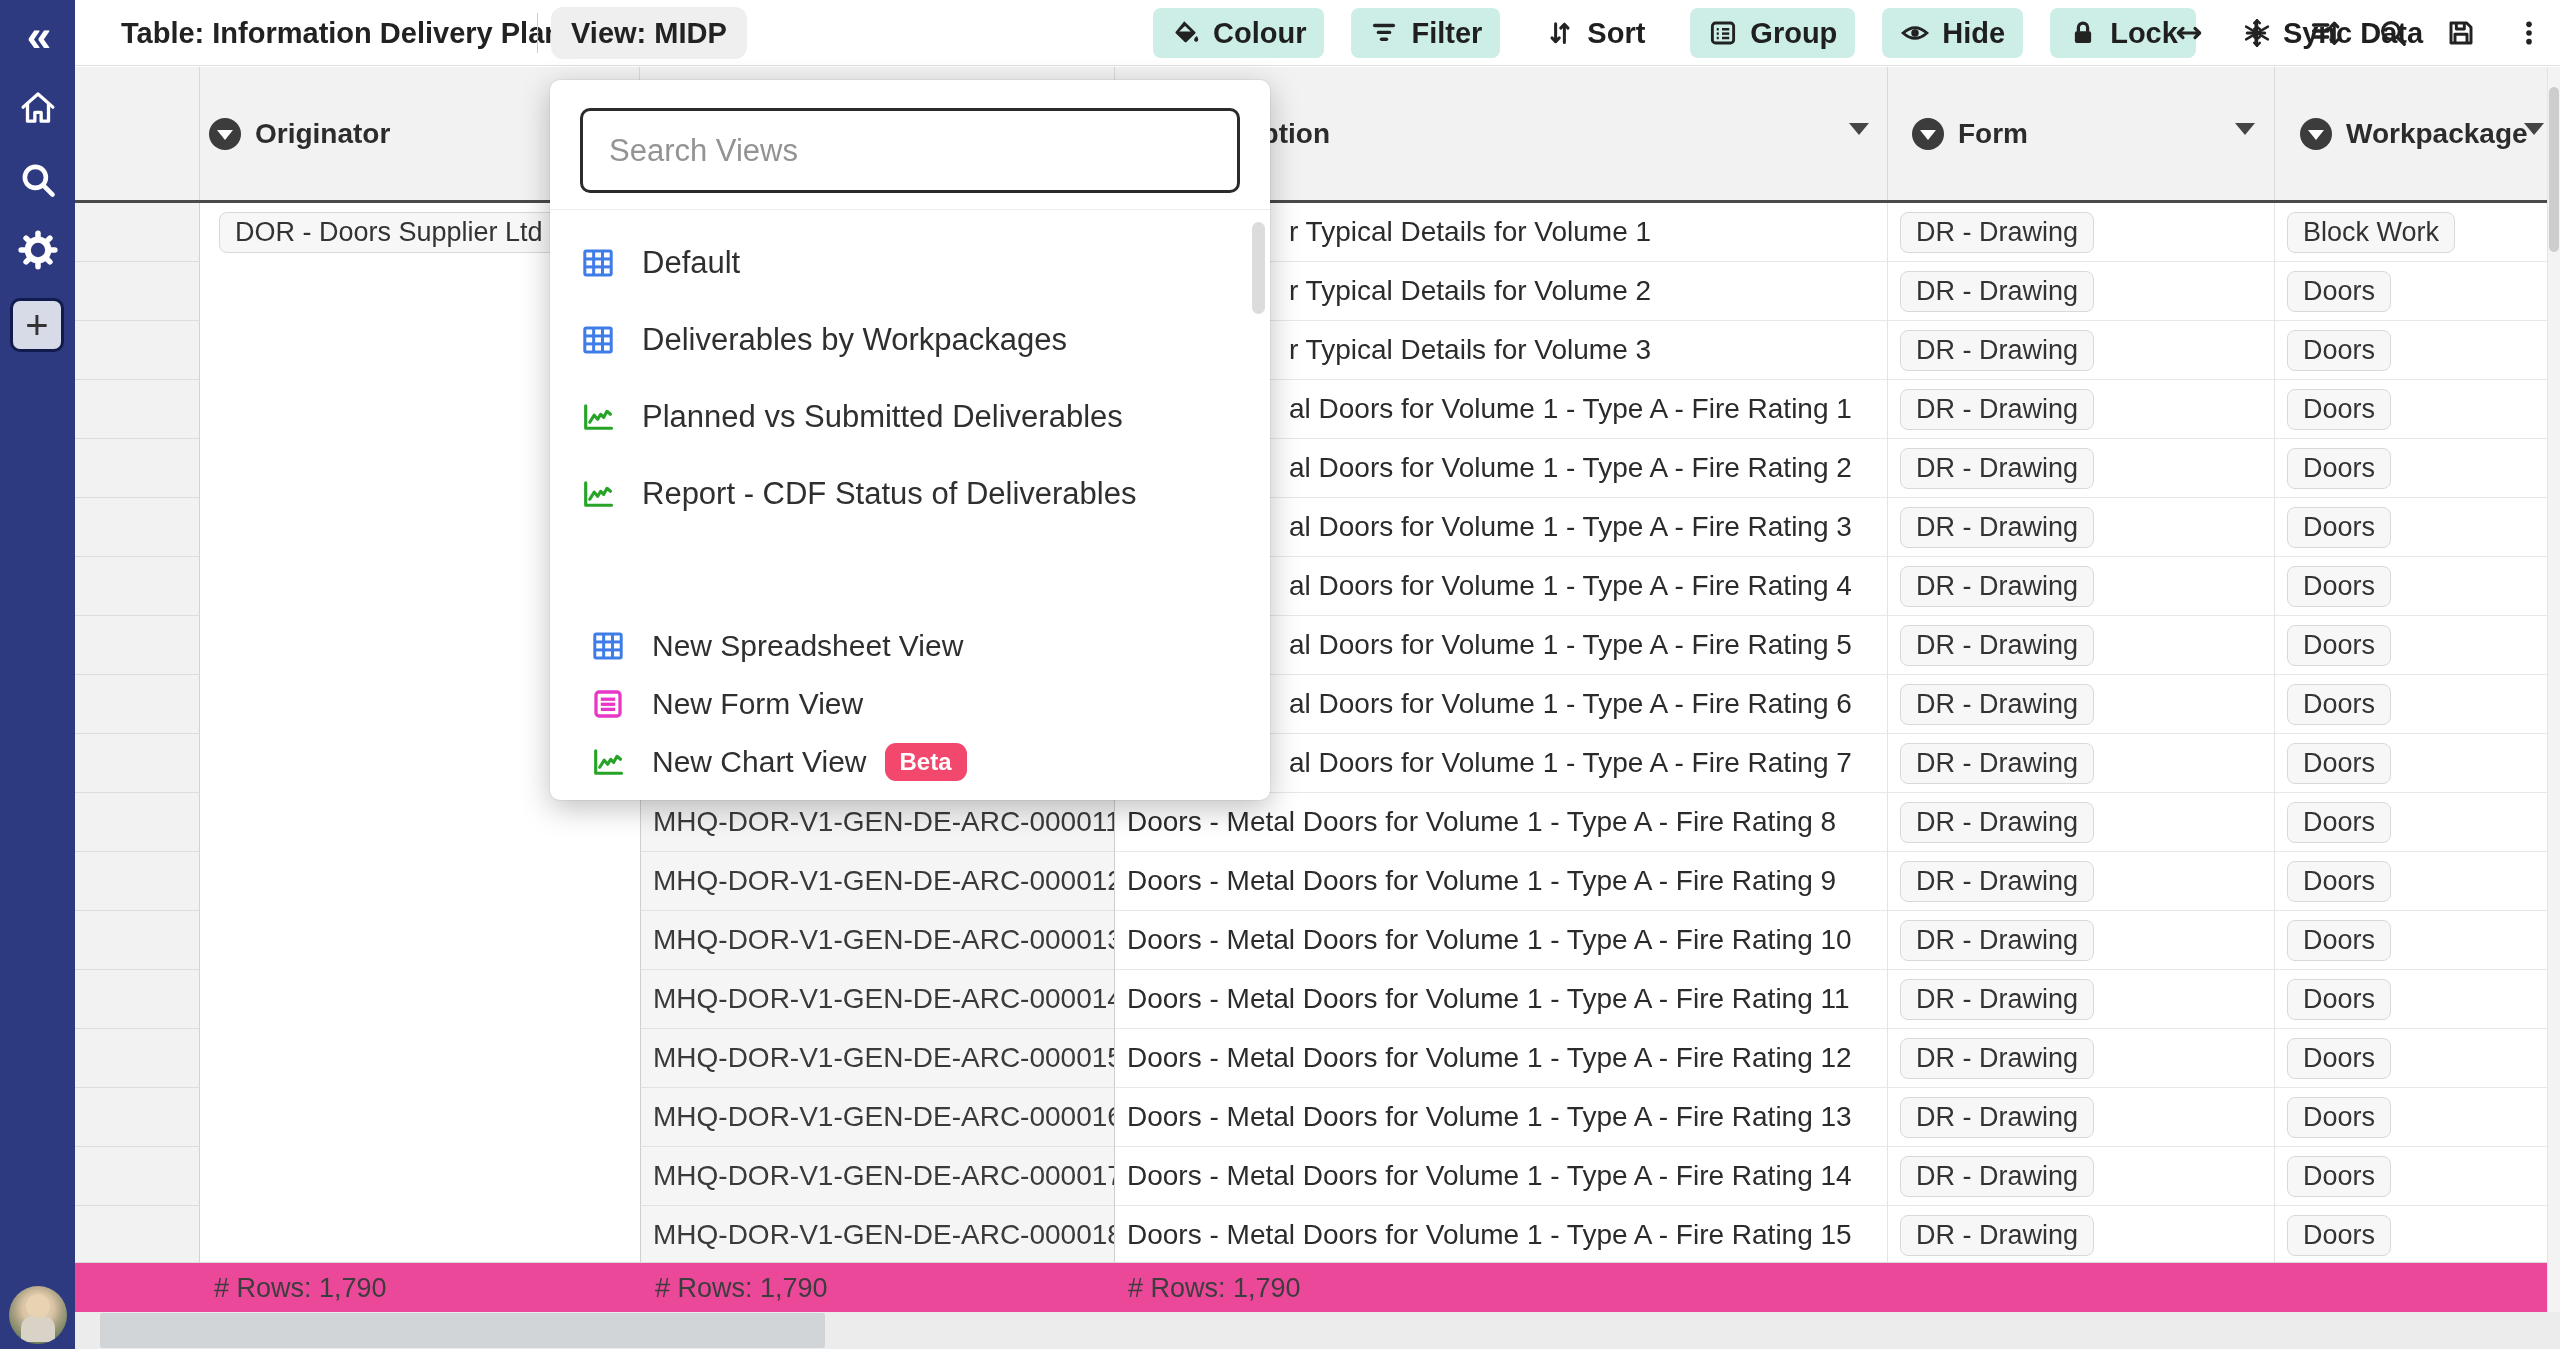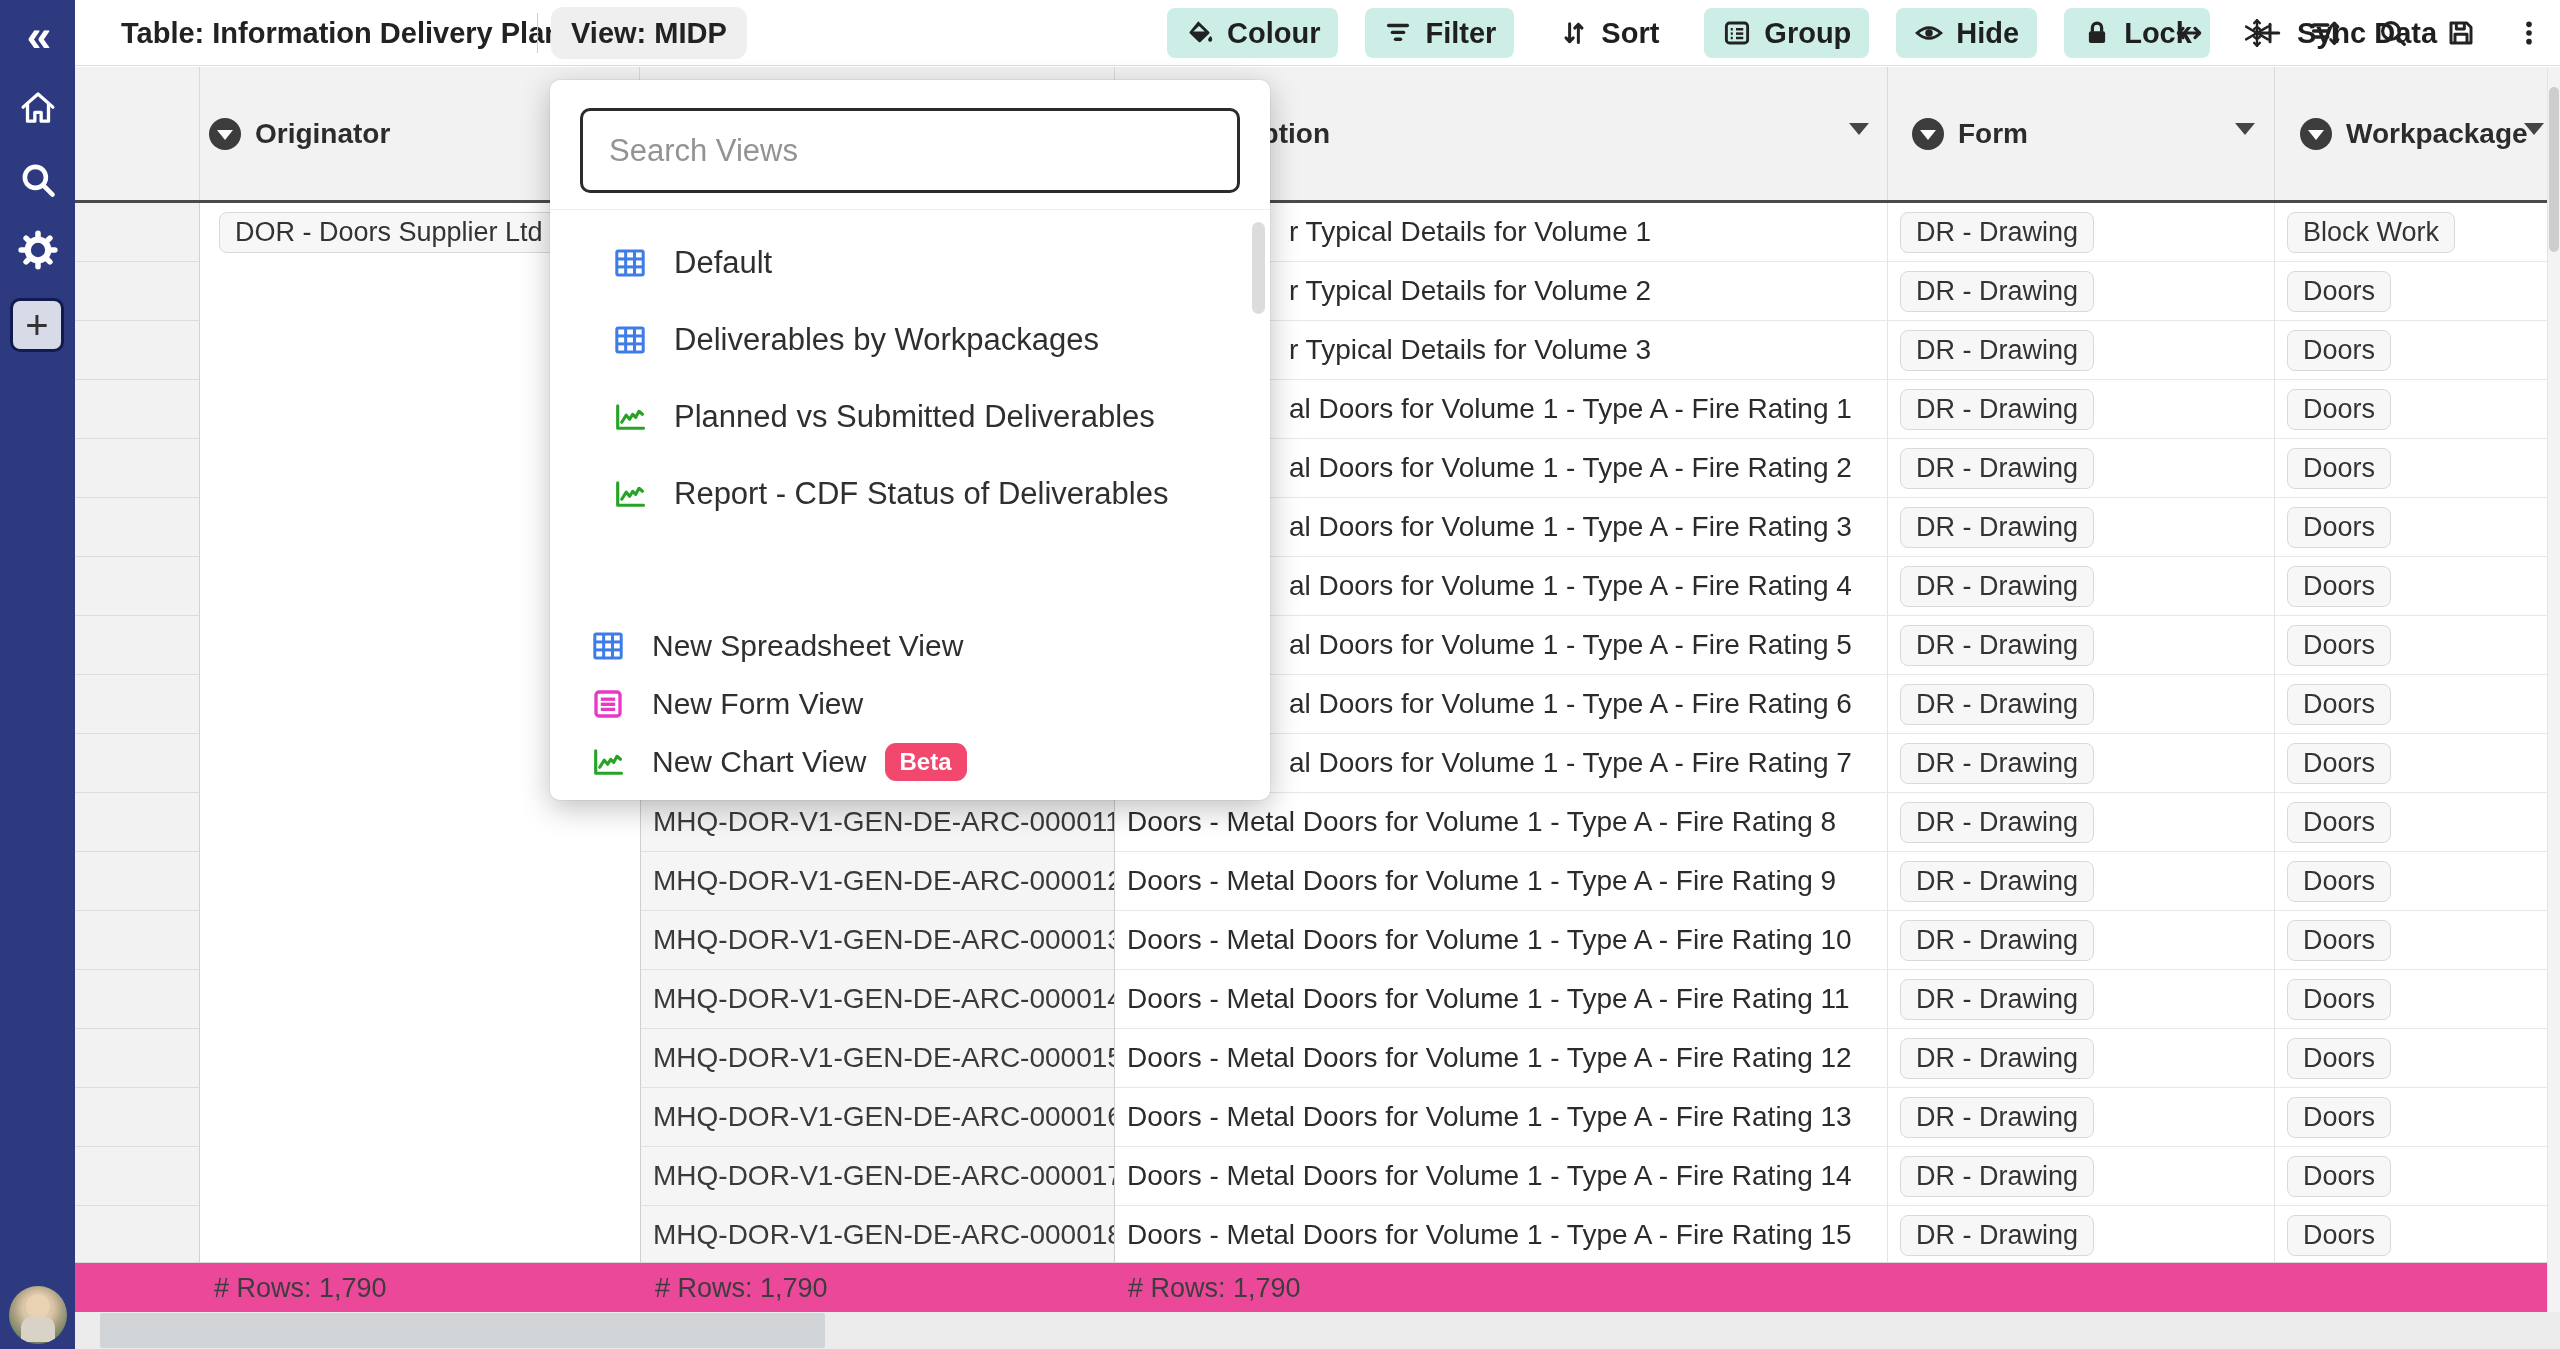--- a/index.html
+++ b/index.html
@@ -25,21 +25,21 @@
              background:#d8d3c6;}
 
   
   #main{position:absolute;left:75px;top:0;width:2485px;height:1349px;}
   #topbar{position:absolute;left:0;top:0;width:2485px;height:66px;background:#fff;border-bottom:1px solid #e0e0e0;box-sizing:border-box;}
   .tb-table-label{position:absolute;left:46px;top:0;height:66px;display:flex;align-items:center;
       font-size:29px;font-weight:600;color:#222;cursor:pointer;}
   .tb-divider{position:absolute;left:462px;top:13px;width:1px;height:40px;background:#ccc;}
   .tb-view-pill{position:absolute;left:476px;top:7px;height:52px;padding:0 20px;background:#efefef;border-radius:12px;
       display:flex;align-items:center;font-size:29px;font-weight:600;color:#222;cursor:pointer;}
-  #tb-buttons{position:absolute;left:1078px;top:8px;height:50px;display:flex;gap:27px;align-items:center;margin-left:14px;}
+  #tb-buttons{position:absolute;left:1078px;top:8px;height:50px;display:flex;gap:27px;align-items:center;}
   .tb-btn{display:flex;align-items:center;gap:12px;height:50px;padding:0 18px;border-radius:8px;
       font-size:29px;font-weight:600;color:#1f1f1f;cursor:pointer;white-space:nowrap;}
   .tb-btn.hl{background:#cdeee7;}
   .tb-btn svg{display:block;}
   #tb-icons{position:absolute;left:2098px;top:8px;height:50px;display:flex;gap:36px;align-items:center;}
   .tb-icon{width:32px;height:50px;display:flex;align-items:center;justify-content:center;cursor:pointer;}
 
   
   #colheaders{position:absolute;left:0;top:67px;width:2472px;height:133px;background:#f2f2f2;
       border-bottom:3px solid #4a4a4a;box-sizing:content-box;}
@@ -75,21 +75,21 @@
   #hscroll{position:absolute;left:0;top:1312px;width:2485px;height:37px;background:#ececec;}
   #hthumb{position:absolute;left:25px;top:1px;width:725px;height:35px;background:#d2d5d7;border-radius:2px;cursor:pointer;}
 
   
   #popover{position:absolute;left:550px;top:80px;width:720px;height:720px;background:#fff;border-radius:10px;
       box-shadow:0 8px 30px rgba(0,0,0,0.25), 0 0 0 1px rgba(0,0,0,0.04);z-index:80;overflow:hidden;}
   #pop-search-wrap{padding:28px 30px 16px;border-bottom:1px solid #ececec;}
   #pop-search{width:100%;height:85px;box-sizing:border-box;border:3px solid #2b2b2b;border-radius:10px;
       font-size:31px;padding:0 26px;color:#333;outline:none;font-family:inherit;background:#fff;}
   #pop-search::placeholder{color:#939393;}
-  #view-list{position:relative;height:369px;padding-top:14px;overflow:hidden;margin-left:32px;}
+  #view-list{position:relative;height:369px;padding-top:14px;overflow:hidden;}
   .view-item{height:77px;display:flex;align-items:center;margin:0 48px 0 20px;border-radius:4px;cursor:pointer;}
   .view-item.selected{background:#cfe9fb;}
   .vi-icon{margin-left:10px;flex:none;display:flex;}
   .vi-label{margin-left:26px;font-size:31px;color:#2f2f2f;white-space:nowrap;}
   #list-thumb{position:absolute;right:5px;top:12px;width:13px;height:92px;background:#dcdcdc;border-radius:7px;cursor:pointer;}
   #pop-actions{padding-top:24px;}
   .action-item{height:58px;display:flex;align-items:center;padding-left:30px;cursor:pointer;}
   .ai-label{margin-left:26px;font-size:30px;color:#2f2f2f;white-space:nowrap;}
   .beta-badge{margin-left:18px;padding:3px 15px;background:#f2486e;color:#fff;font-size:24px;font-weight:700;
       border-radius:11px;line-height:1.3;}

